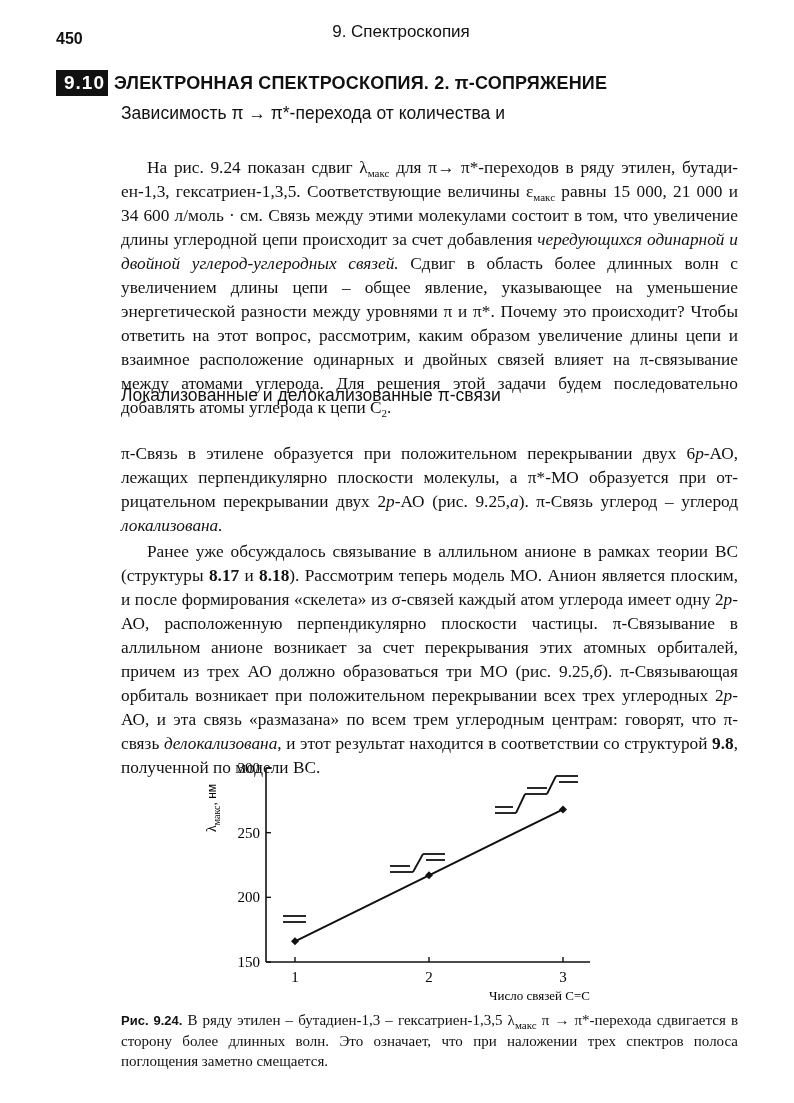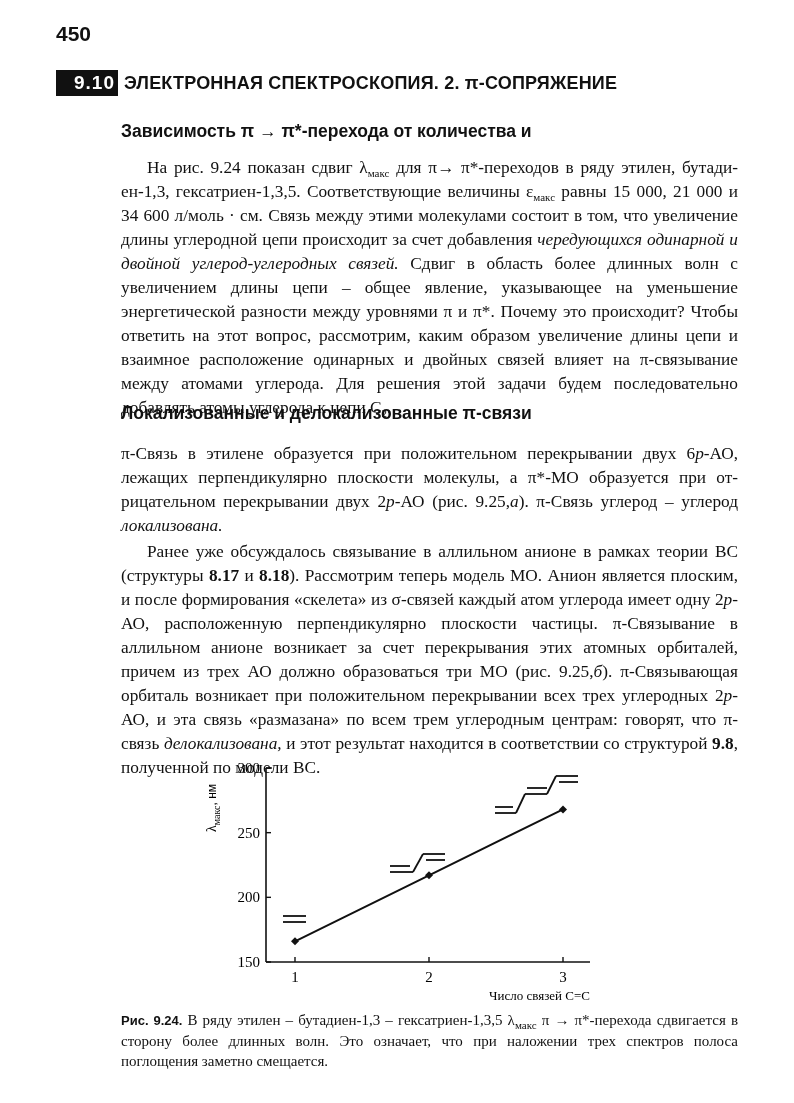--- a/index.html
+++ b/index.html
@@ -1,28 +1,28 @@
 <!DOCTYPE html>
 <html><head>
 <meta charset="utf-8">
 <style>
   html, body { margin:0; padding:0; background:#ffffff; }
   body { width:794px; height:1103px; position:relative; overflow:hidden; color:#111; }
   .sans { font-family: "Liberation Sans", "DejaVu Sans", sans-serif; }
   .serif { font-family: "Liberation Serif", "DejaVu Serif", serif; }
 
   #running-head { position:absolute; top:22px; left:56px; width:690px; height:24px; }
-  #page-number { position:absolute; left:0; top:0; font-weight:bold; font-size:21px; }
+  #page-number { position:absolute; left:0; top:8px; font-weight:bold; font-size:16px; }
   #chapter-title { position:absolute; left:0; width:100%; top:0; text-align:center; font-size:17px; }
 
   #section-head { position:absolute; top:68px; left:56px; height:30px; display:flex; align-items:center; }
-  #section-number { background:#111; color:#fff; font-weight:bold; font-size:19px; padding:1px 3px 1px 18px; letter-spacing:1px; line-height:24px; }
+  #section-number { background:#111; color:#fff; font-weight:bold; font-size:19px; padding:1px 3px 1px 8px; letter-spacing:1px; line-height:24px; }
   #section-title { font-weight:bold; font-size:18px; margin-left:6px; letter-spacing:0.2px; }
 
-  .subhead { position:absolute; left:121px; font-weight:bold; font-size:17.5px; line-height:22px;margin-top:18px; }
+  .subhead { position:absolute; left:121px; font-weight:normal; font-size:17.5px; line-height:22px; }
   #subhead-1 { top:102px; width:520px; }
   #subhead-2 { top:384px;text-align:right; }
 
   .para { position:absolute; left:121px; width:617px; font-size:17.3px; line-height:24px; text-align:justify; }
   .para .indent { display:inline-block; width:26px; }
   #para-1 { top:156px; }
   #para-2 { top:442px; }
   #para-3 { top:540px; }
   .para i { font-style:italic; }
   .para b { font-weight:bold; }
@@ -32,20 +32,21 @@
   #figure svg text { font-family: "Liberation Serif", "DejaVu Serif", serif; }
 
   #caption { position:absolute; left:121px; top:1010px; width:617px; font-size:15px; line-height:20px; text-align:justify; }
   #caption-label { font-family:"Liberation Sans","DejaVu Sans",sans-serif; font-weight:bold; font-size:13px; }
 </style>
 </head>
 <body>
 
 <div id="running-head">
   <span id="page-number" class="sans">450</span>
+  <span id="chapter-title" class="sans">9. Спектроскопия</span>
 </div>
 
 <div id="section-head" class="sans">
   <span id="section-number">9.10</span>
   <span id="section-title">ЭЛЕКТРОННАЯ СПЕКТРОСКОПИЯ. 2. π-СОПРЯЖЕНИЕ</span>
 </div>
 
 <div id="subhead-1" class="subhead sans">
   <div>Зависимость π → π*-перехода от количества и</div>
 </div>

